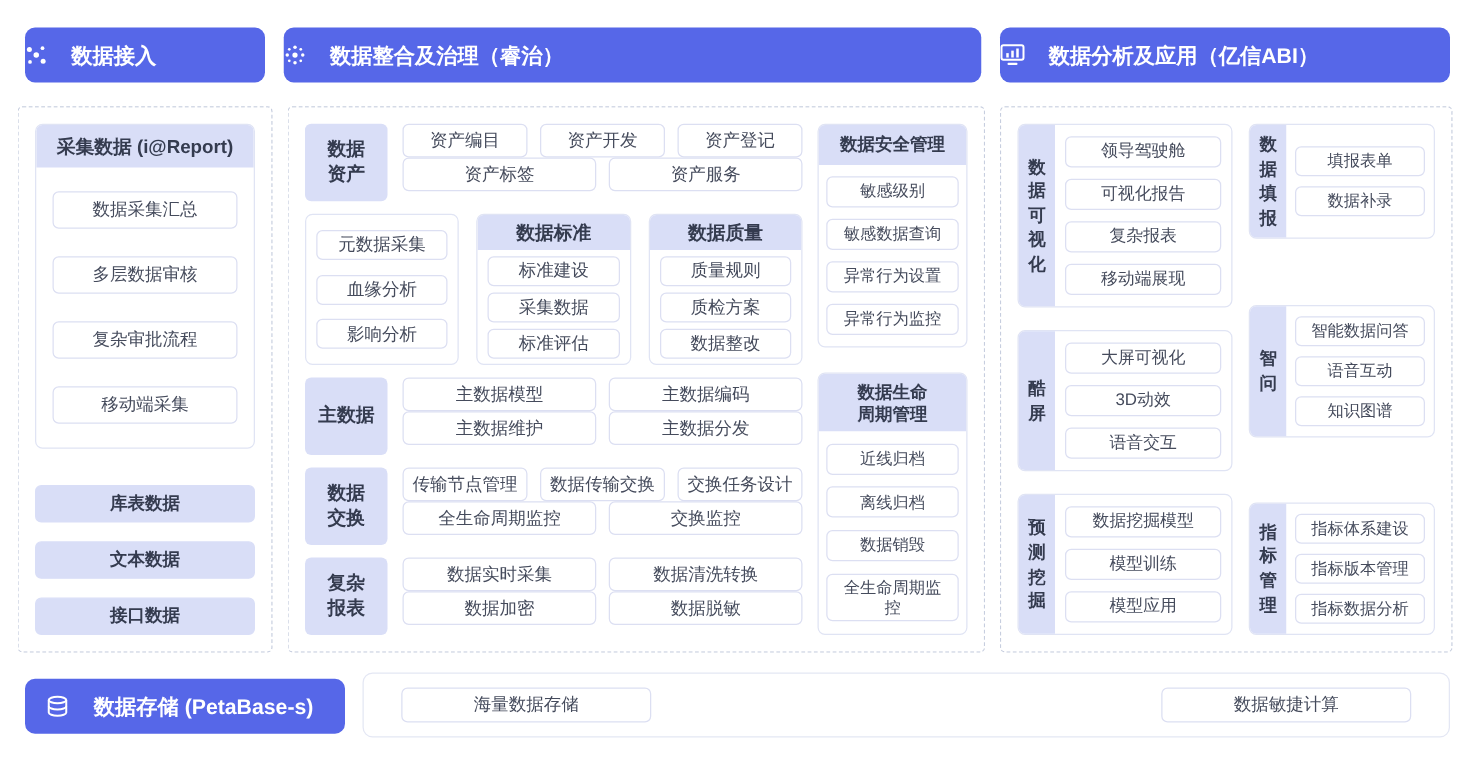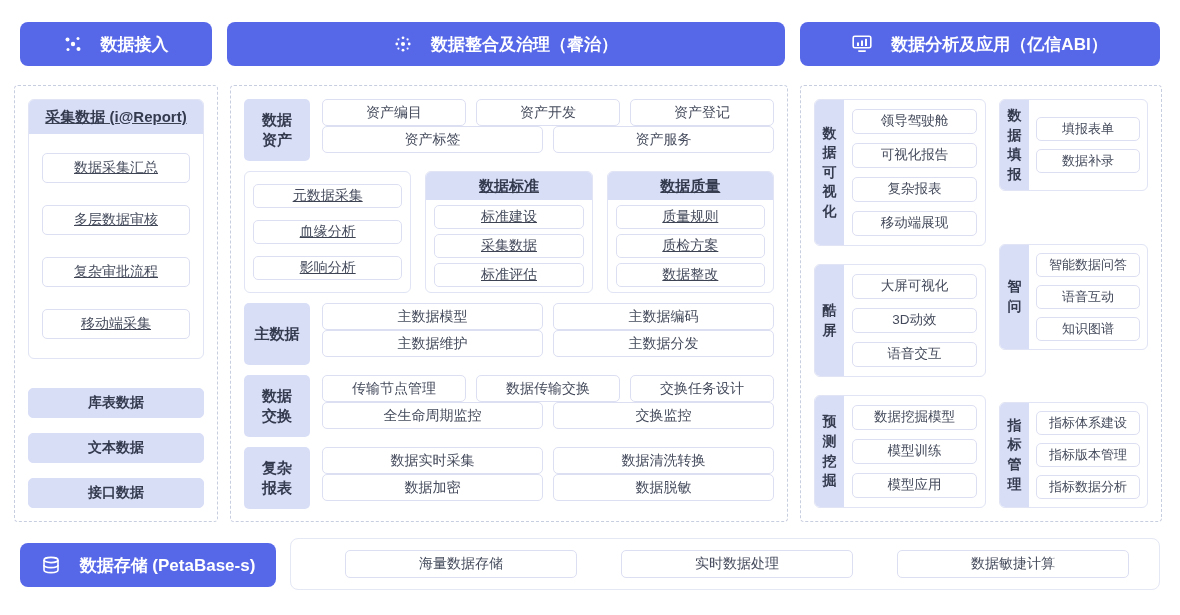--- a/index.html
+++ b/index.html
@@ -3,30 +3,30 @@
 <meta charset="utf-8">
 <style>
   *{margin:0;padding:0;box-sizing:border-box;}
   html,body{background:#fff;}
   .page{position:relative;width:1180px;height:615px;background:#fff;overflow:hidden;
         font-family:"Liberation Sans","DejaVu Sans",sans-serif;color:#3d4352;}
 
   
   .top{position:absolute;left:20px;top:22px;width:1140px;display:flex;gap:15px;}
   .hdr{height:44px;background:#5667e8;border-radius:8px;color:#fff;display:flex;
-       align-items:center;justify-content:center;gap:19px;font-size:17px;font-weight:bold;cursor:pointer;}
+       align-items:center;justify-content:flex-start;gap:19px;font-size:17px;font-weight:bold;cursor:pointer;}
   .hdr .ic{display:flex;align-items:center;}
 
   
   .panel{position:absolute;border:1px dashed #c7cedf;border-radius:4px;background:#fff;}
   .col-left{left:14px;top:85px;width:204px;height:437px;padding:13px;display:flex;flex-direction:column;justify-content:space-between;}
-  .col-mid{left:230px;top:85px;width:558px;height:437px;padding:13px;display:flex;gap:12px;flex-direction:column;}
+  .col-mid{left:230px;top:85px;width:558px;height:437px;padding:13px;display:flex;gap:12px;}
   .col-right{left:800px;top:85px;width:362px;height:437px;padding:13px;display:flex;gap:13px;}
 
-  .card{background:#fff;border:1px solid #e0e4f4;border-radius:6px;overflow:hidden;text-decoration:underline;}
+  .card{background:#fff;border:1px solid #e0e4f4;border-radius:6px;overflow:hidden;}
   .card-title{background:#d9def7;display:flex;align-items:center;justify-content:center;
               font-size:15px;font-weight:600;color:#343b4f;text-align:center;}
   .pill{border:1px solid #dcdff2;border-radius:5px;background:#fff;display:flex;align-items:center;
         justify-content:center;text-align:center;font-size:14px;color:#454b5c;line-height:1.25;cursor:pointer;}
   .filled{background:#d9def7;border-color:#d9def7;font-weight:600;color:#343b4f;}
   .h30{height:30px;}
 
   
   .collect .card-title{height:34px;}
   .collect-items{padding:19px 13px;display:flex;flex-direction:column;gap:22px;}
@@ -64,25 +64,25 @@
   .group{display:flex;border:1px solid #e0e4f4;border-radius:6px;background:#fff;flex:none;}
   .strip{width:29px;background:#d9def7;border-radius:5px 0 0 5px;display:flex;align-items:center;
          justify-content:center;text-align:center;font-size:14px;font-weight:600;color:#343b4f;
          padding:6px 7px;line-height:1.4;flex:none;}
   .gitems{flex:1;padding:9px 8px;display:flex;flex-direction:column;justify-content:center;gap:9px;min-width:0;}
   .gitems .pill{height:25px;font-size:13.5px;}
   .gitems.g2{gap:8px;padding:8px 7px;}
   .gitems.g2 .pill{height:24px;font-size:13px;}
 
   
-  .storage{position:absolute;left:20px;top:543px;width:256px;height:44px;}
+  .storage{position:absolute;left:20px;top:543px;width:256px;height:44px;padding-left:16px;}
   .bottom-bar{position:absolute;left:290px;top:538px;width:870px;height:52px;border:1px solid #e4e7f4;
               border-radius:8px;background:#fff;display:flex;align-items:center;justify-content:space-between;
               padding:0 30px;}
-  .wpill{width:232px;height:28px;flex:none;margin-left:24px;}
+  .wpill{width:200px;height:28px;flex:none;}
 </style>
 </head>
 <body>
 
 <div class="page">
 
   <div class="top">
     <div class="hdr" style="width:192px">
       <span class="ic">
         <svg width="18" height="18" viewBox="0 0 18 18">
@@ -229,20 +229,40 @@
               <div class="pill">数据清洗转换</div>
             </div>
           <div class="line">
               <div class="pill">数据加密</div>
               <div class="pill">数据脱敏</div>
             </div>
         </div>
       </div>
     </div>
 
+    <div class="mid-right">
+      <div class="card mr-card">
+        <div class="card-title">数据安全管理</div>
+        <div class="mr-items">
+            <div class="pill">敏感级别</div>
+            <div class="pill">敏感数据查询</div>
+            <div class="pill">异常行为设置</div>
+            <div class="pill">异常行为监控</div>
+          </div>
+      </div>
+      <div class="card mr-card grow">
+        <div class="card-title t2">数据生命周期管理</div>
+        <div class="mr-items lc">
+            <div class="pill">近线归档</div>
+            <div class="pill">离线归档</div>
+            <div class="pill">数据销毁</div>
+            <div class="pill">全生命周期监控</div>
+          </div>
+      </div>
+    </div>
   </div>
 
   <div class="panel col-right">
     <div class="rcol rcol1">
       <div class="group">
         <div class="strip">数据可视化</div>
         <div class="gitems">
             <div class="pill">领导驾驶舱</div>
             <div class="pill">可视化报告</div>
             <div class="pill">复杂报表</div>
@@ -300,17 +320,16 @@
             <ellipse cx="10" cy="4" rx="7" ry="2.6"></ellipse>
             <path d="M3 4 v5 c0 1.45 3.1 2.6 7 2.6 s7 -1.15 7 -2.6 V4"></path>
             <path d="M3 9 v5 c0 1.45 3.1 2.6 7 2.6 s7 -1.15 7 -2.6 V9"></path>
           </g>
         </svg>
     </span>
     <span>数据存储 (PetaBase-s)</span>
   </div>
   <div class="bottom-bar">
       <div class="pill wpill">海量数据存储</div>
-      <div class="pill wpill">实时数据处理</div>
       <div class="pill wpill">数据敏捷计算</div>
     </div>
 
 </div>
 
 </body></html>

